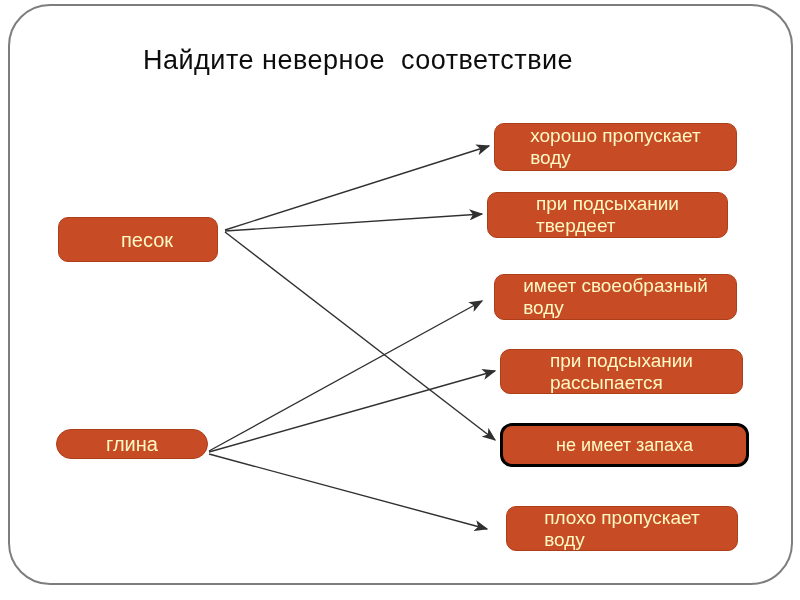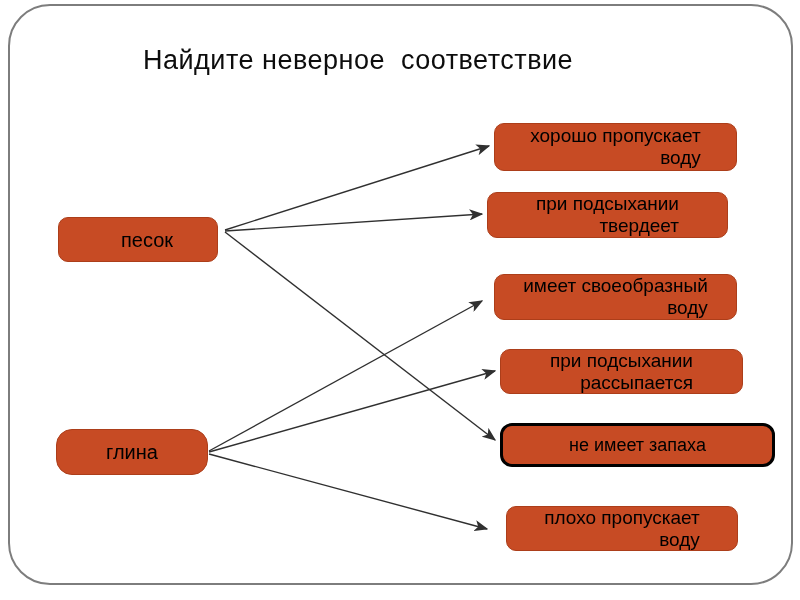--- a/index.html
+++ b/index.html
@@ -12,32 +12,32 @@
     background:#ffffff;border:2px solid #7d7d7d;border-radius:42px;
   }
   .title{
     position:absolute;left:143px;top:45px;
     font-size:27px;color:#0d0d0d;white-space:pre;letter-spacing:0.5px;
   }
   .edges{position:absolute;left:0;top:0;width:800px;height:600px;pointer-events:none;}
   .node{
     position:absolute;display:flex;align-items:center;justify-content:center;
     background:#c74b24;border:1px solid #ac3e1a;border-radius:10px;
-    color:#000000;text-align:right;font-size:19px;line-height:22px;
+    color:#fef9c3;text-align:left;font-size:19px;line-height:22px;
     white-space:pre-line;box-sizing:border-box;cursor:default;
   }
   .node.left{font-size:20px;}
   .node.highlight{border:3px solid #000000;border-radius:12px;font-size:18px;}
   .n-pesok{left:58px;top:217px;width:160px;height:45px;padding-left:18px;}
-  .n-glina{left:56px;top:429px;width:152px;height:46px;border-radius:16px;}
+  .n-glina{left:56px;top:429px;width:152px;height:30px;border-radius:16px;}
   .n-r1{left:494px;top:123px;width:243px;height:48px;}
   .n-r2{left:487px;top:192px;width:241px;height:46px;}
   .n-r3{left:494px;top:274px;width:243px;height:46px;}
   .n-r4{left:500px;top:349px;width:243px;height:45px;}
-  .n-r5{left:500px;top:423px;width:275px;height:44px;}
+  .n-r5{left:500px;top:423px;width:249px;height:44px;}
   .n-r6{left:506px;top:506px;width:232px;height:45px;}
 </style>
 </head>
 <body>
 
 <div class="stage">
   <div class="card"></div>
 
   <div class="title">Найдите неверное  соответствие</div>
 

